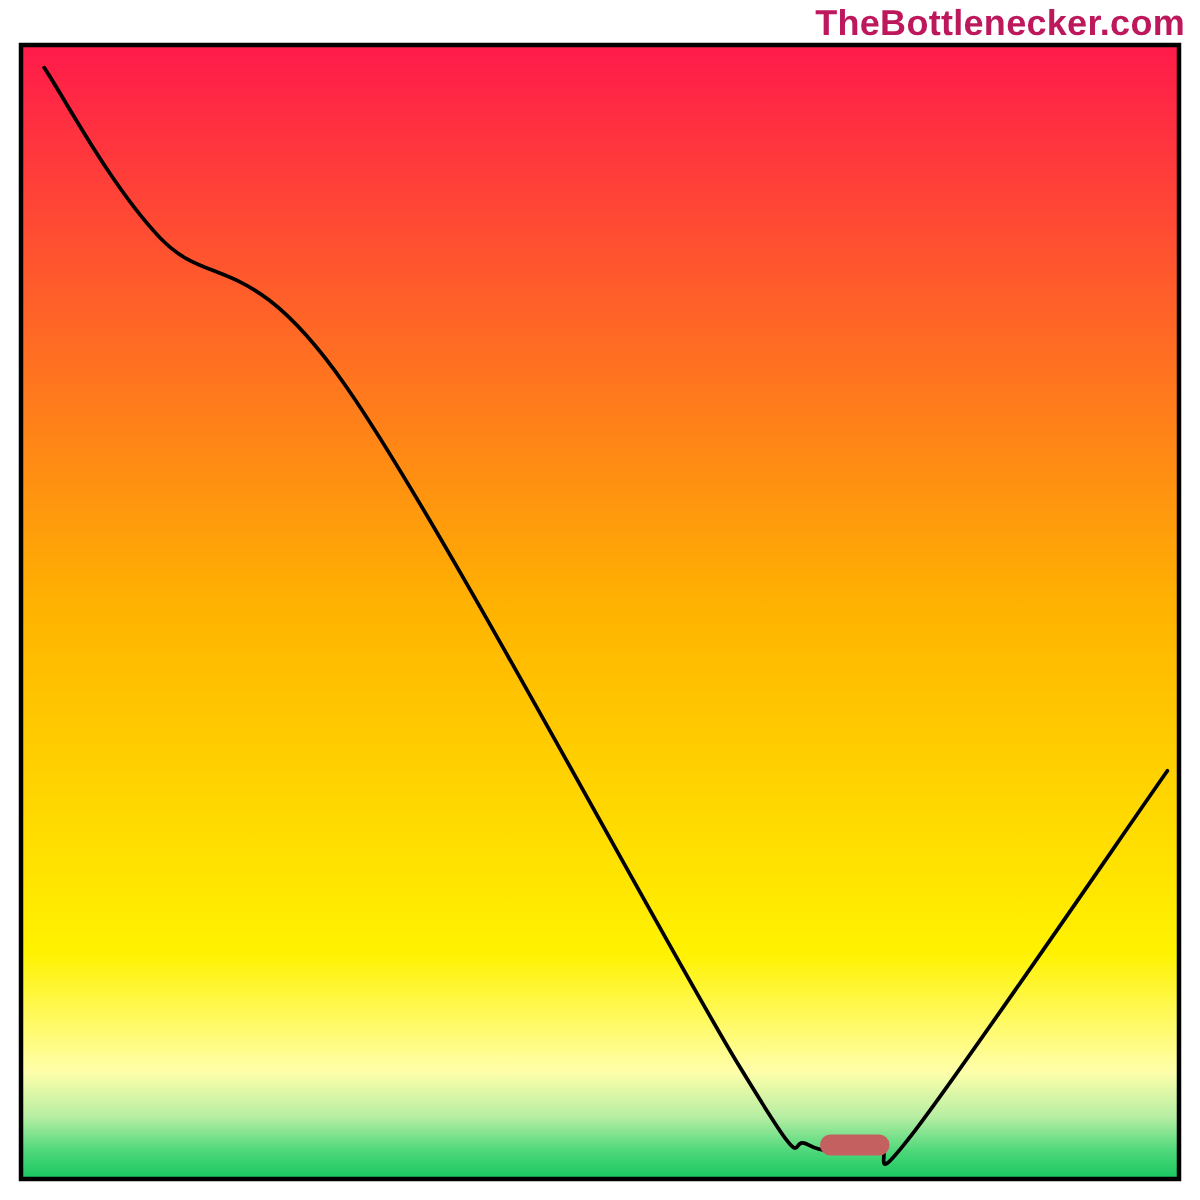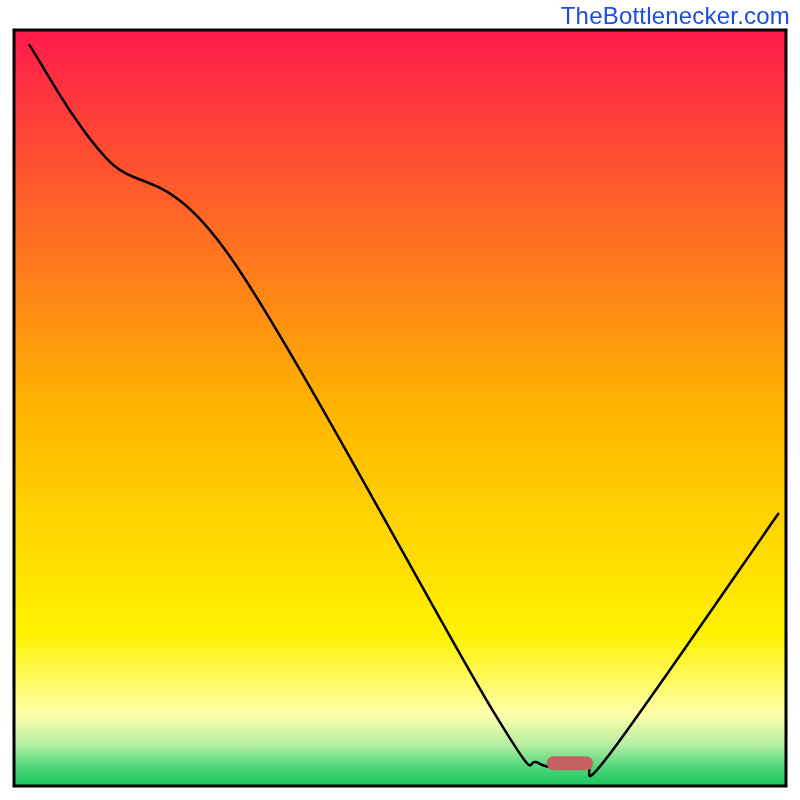--- a/index.html
+++ b/index.html
@@ -16,22 +16,22 @@
     height: 800px;
   }
   svg {
     display: block;
   }
   .watermark {
     position: absolute;
     top: 2px;
     right: 10px;
     font-size: 24px;
-    font-weight: 400;
-    color: #1d4ed8;
+    font-weight: 700;
+    color: #be185d;
     letter-spacing: 0.2px;
     user-select: none;
   }
 </style>
 </head>
 <body>
 
 <div class="canvas-wrap">
 
   <svg id="chart-svg" width="800" height="800" viewBox="0 0 800 800">

